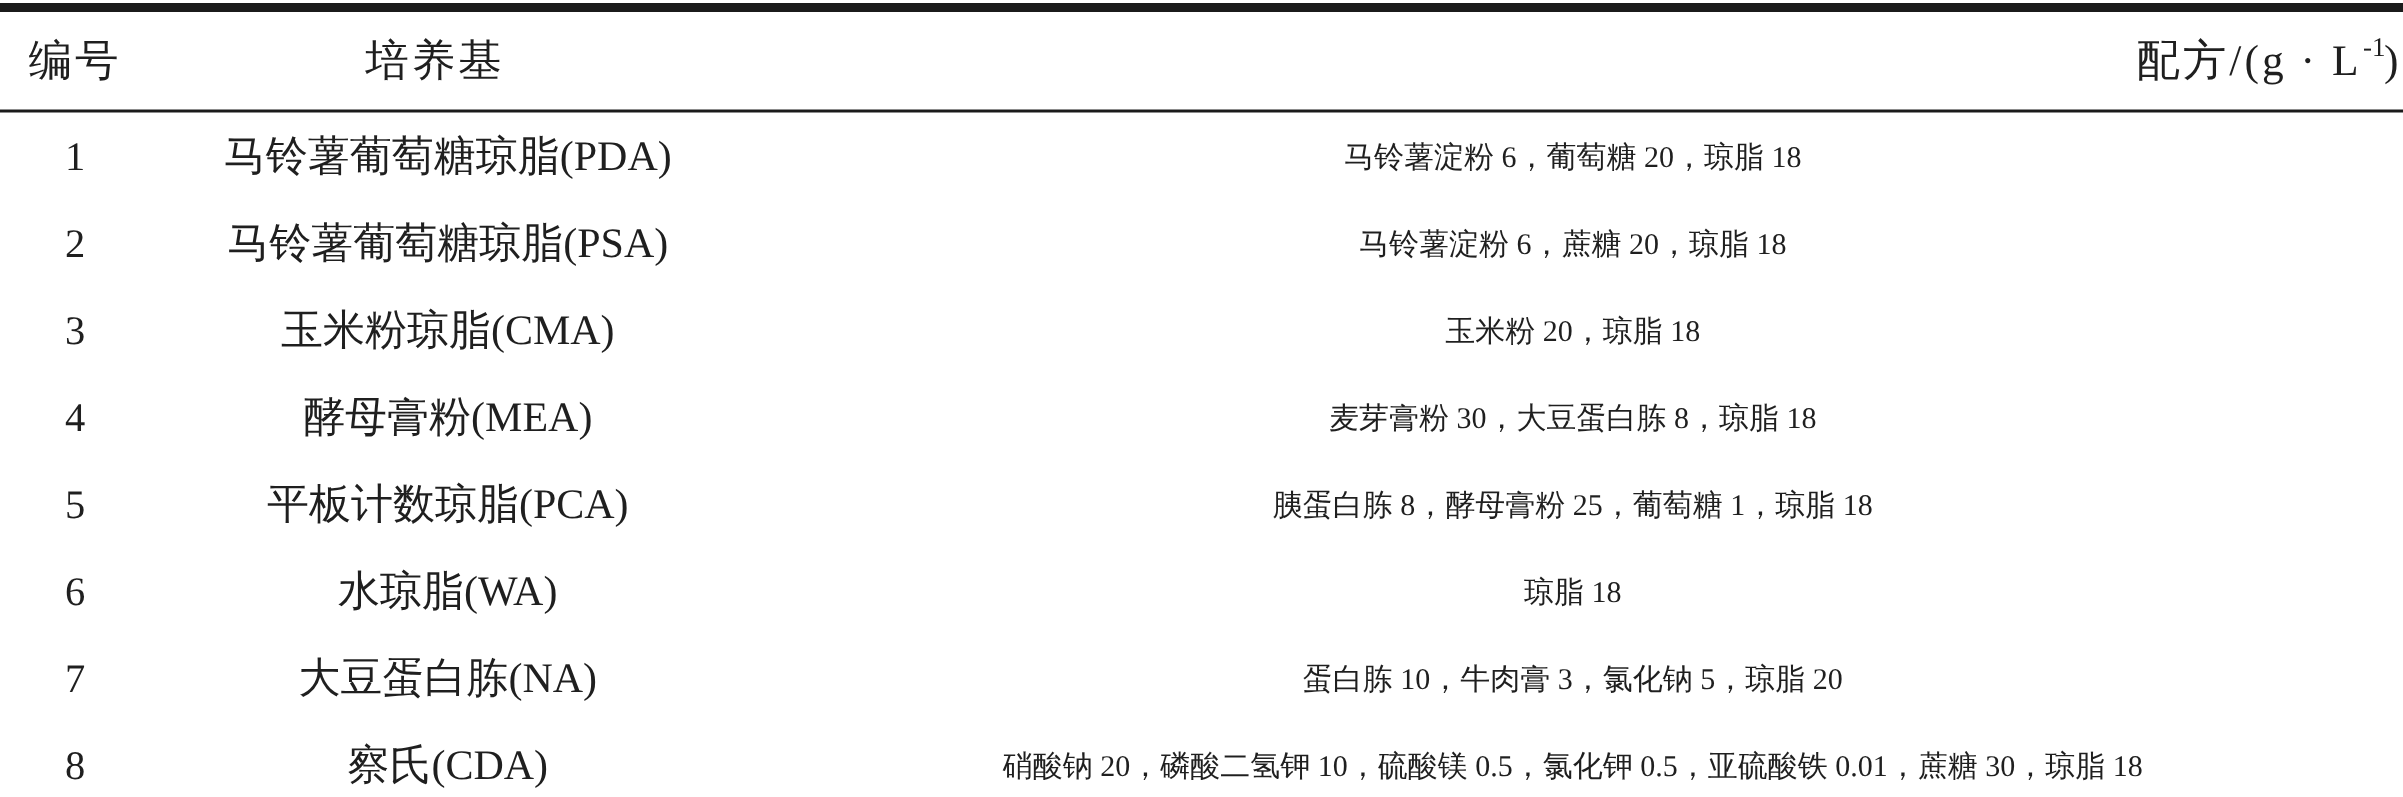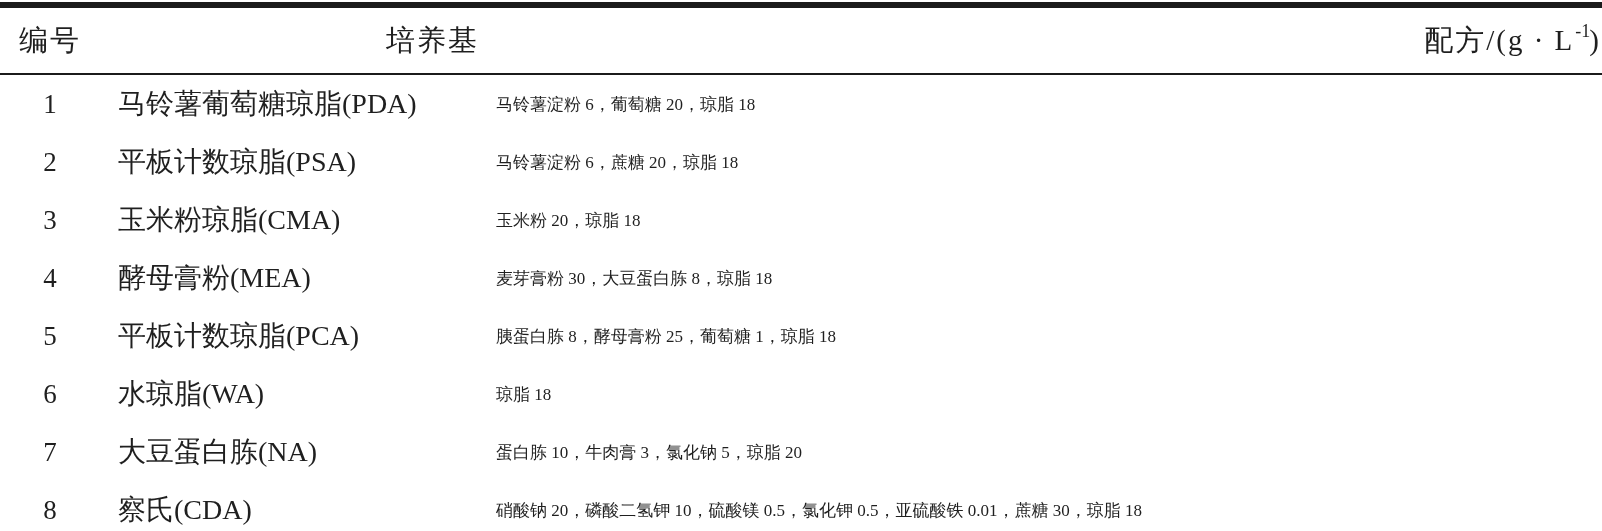--- a/index.html
+++ b/index.html
@@ -30,45 +30,46 @@
   thead th {
     height: 63px;
     font-weight: normal;
     font-size: 29px;
     border-bottom: 2px solid #1b1b1b;
     vertical-align: middle;
     letter-spacing: 2px;
     white-space: nowrap;
   }
   th.h-id    { text-align: center; }
-  th.h-med   { text-align: right; }
+  th.h-med   { text-align: center; }
   th.h-form  { text-align: right; }
   th.h-form sup {
     font-size: 18px;
     letter-spacing: 0;
     position: relative;
     top: -2px;
     left: 1px;
   }
   tbody td {
     height: 56px;
     font-size: 28px;
     vertical-align: middle;
     white-space: nowrap;
+    text-align: center;
   }
   td.cell-num {
     text-align: center;
     font-size: 27px;
   }
   td.cell-med {
     padding-left: 18px;
   }
   td.cell-form {
     padding-left: 16px;
-    font-size: 17px;
+    font-size: 20px;
   }
 </style>
 </head>
 <body>
 
 <div class="page">
   <table class="media-table">
     <colgroup>
       <col class="c1">
       <col class="c2">
@@ -82,21 +83,21 @@
       </tr>
     </thead>
     <tbody>
       <tr>
         <td class="cell-num">1</td>
         <td class="cell-med">马铃薯葡萄糖琼脂(PDA)</td>
         <td class="cell-form">马铃薯淀粉 6，葡萄糖 20，琼脂 18</td>
       </tr>
       <tr>
         <td class="cell-num">2</td>
-        <td class="cell-med">平板计数琼脂(PSA)</td>
+        <td class="cell-med">马铃薯葡萄糖琼脂(PSA)</td>
         <td class="cell-form">马铃薯淀粉 6，蔗糖 20，琼脂 18</td>
       </tr>
       <tr>
         <td class="cell-num">3</td>
         <td class="cell-med">玉米粉琼脂(CMA)</td>
         <td class="cell-form">玉米粉 20，琼脂 18</td>
       </tr>
       <tr>
         <td class="cell-num">4</td>
         <td class="cell-med">酵母膏粉(MEA)</td>

